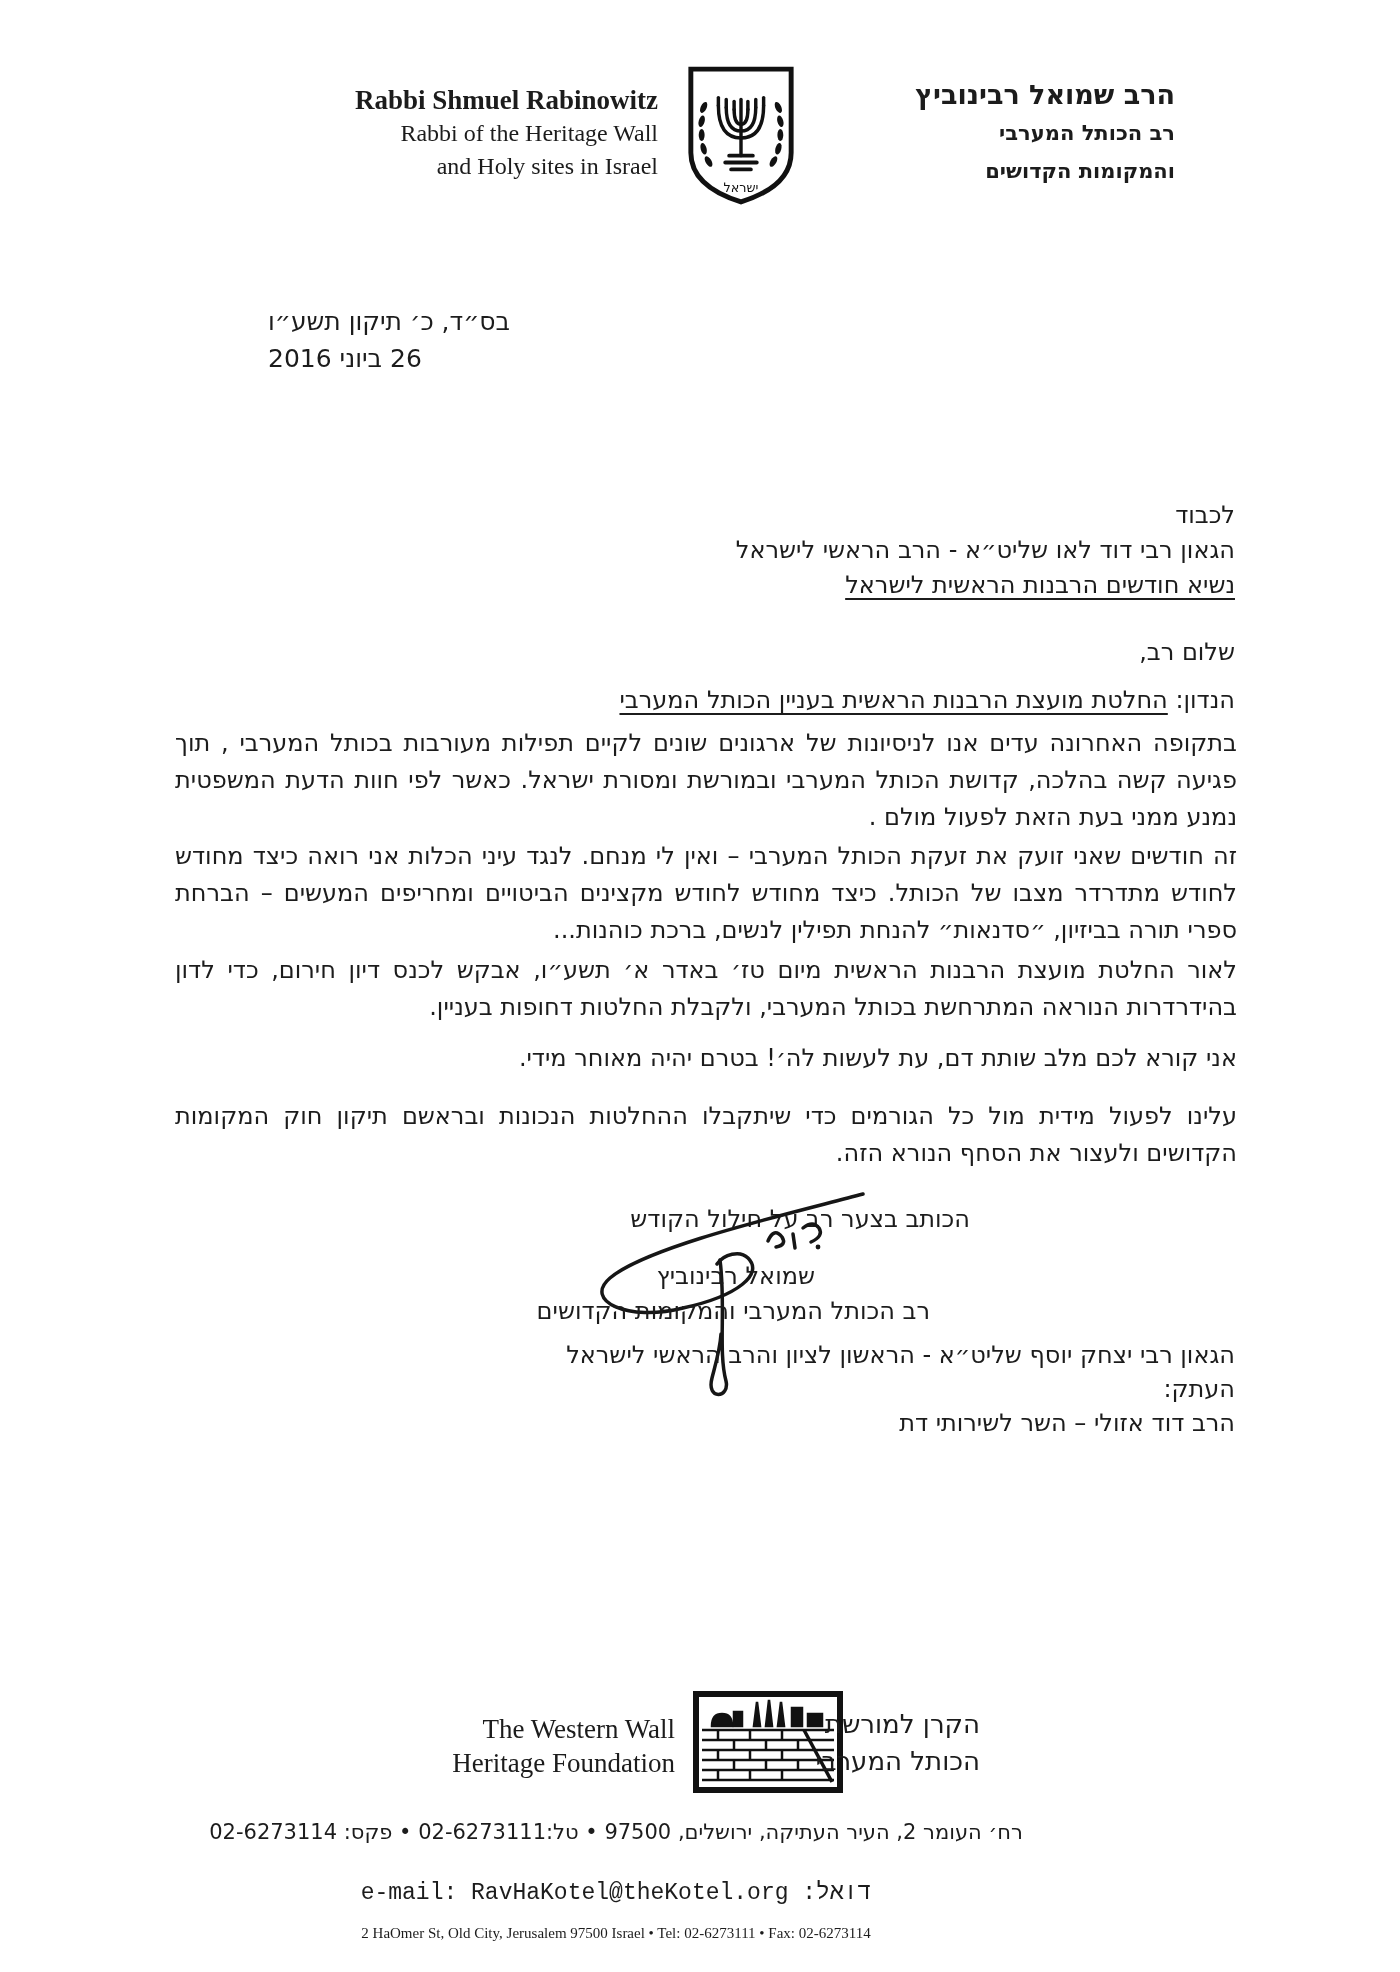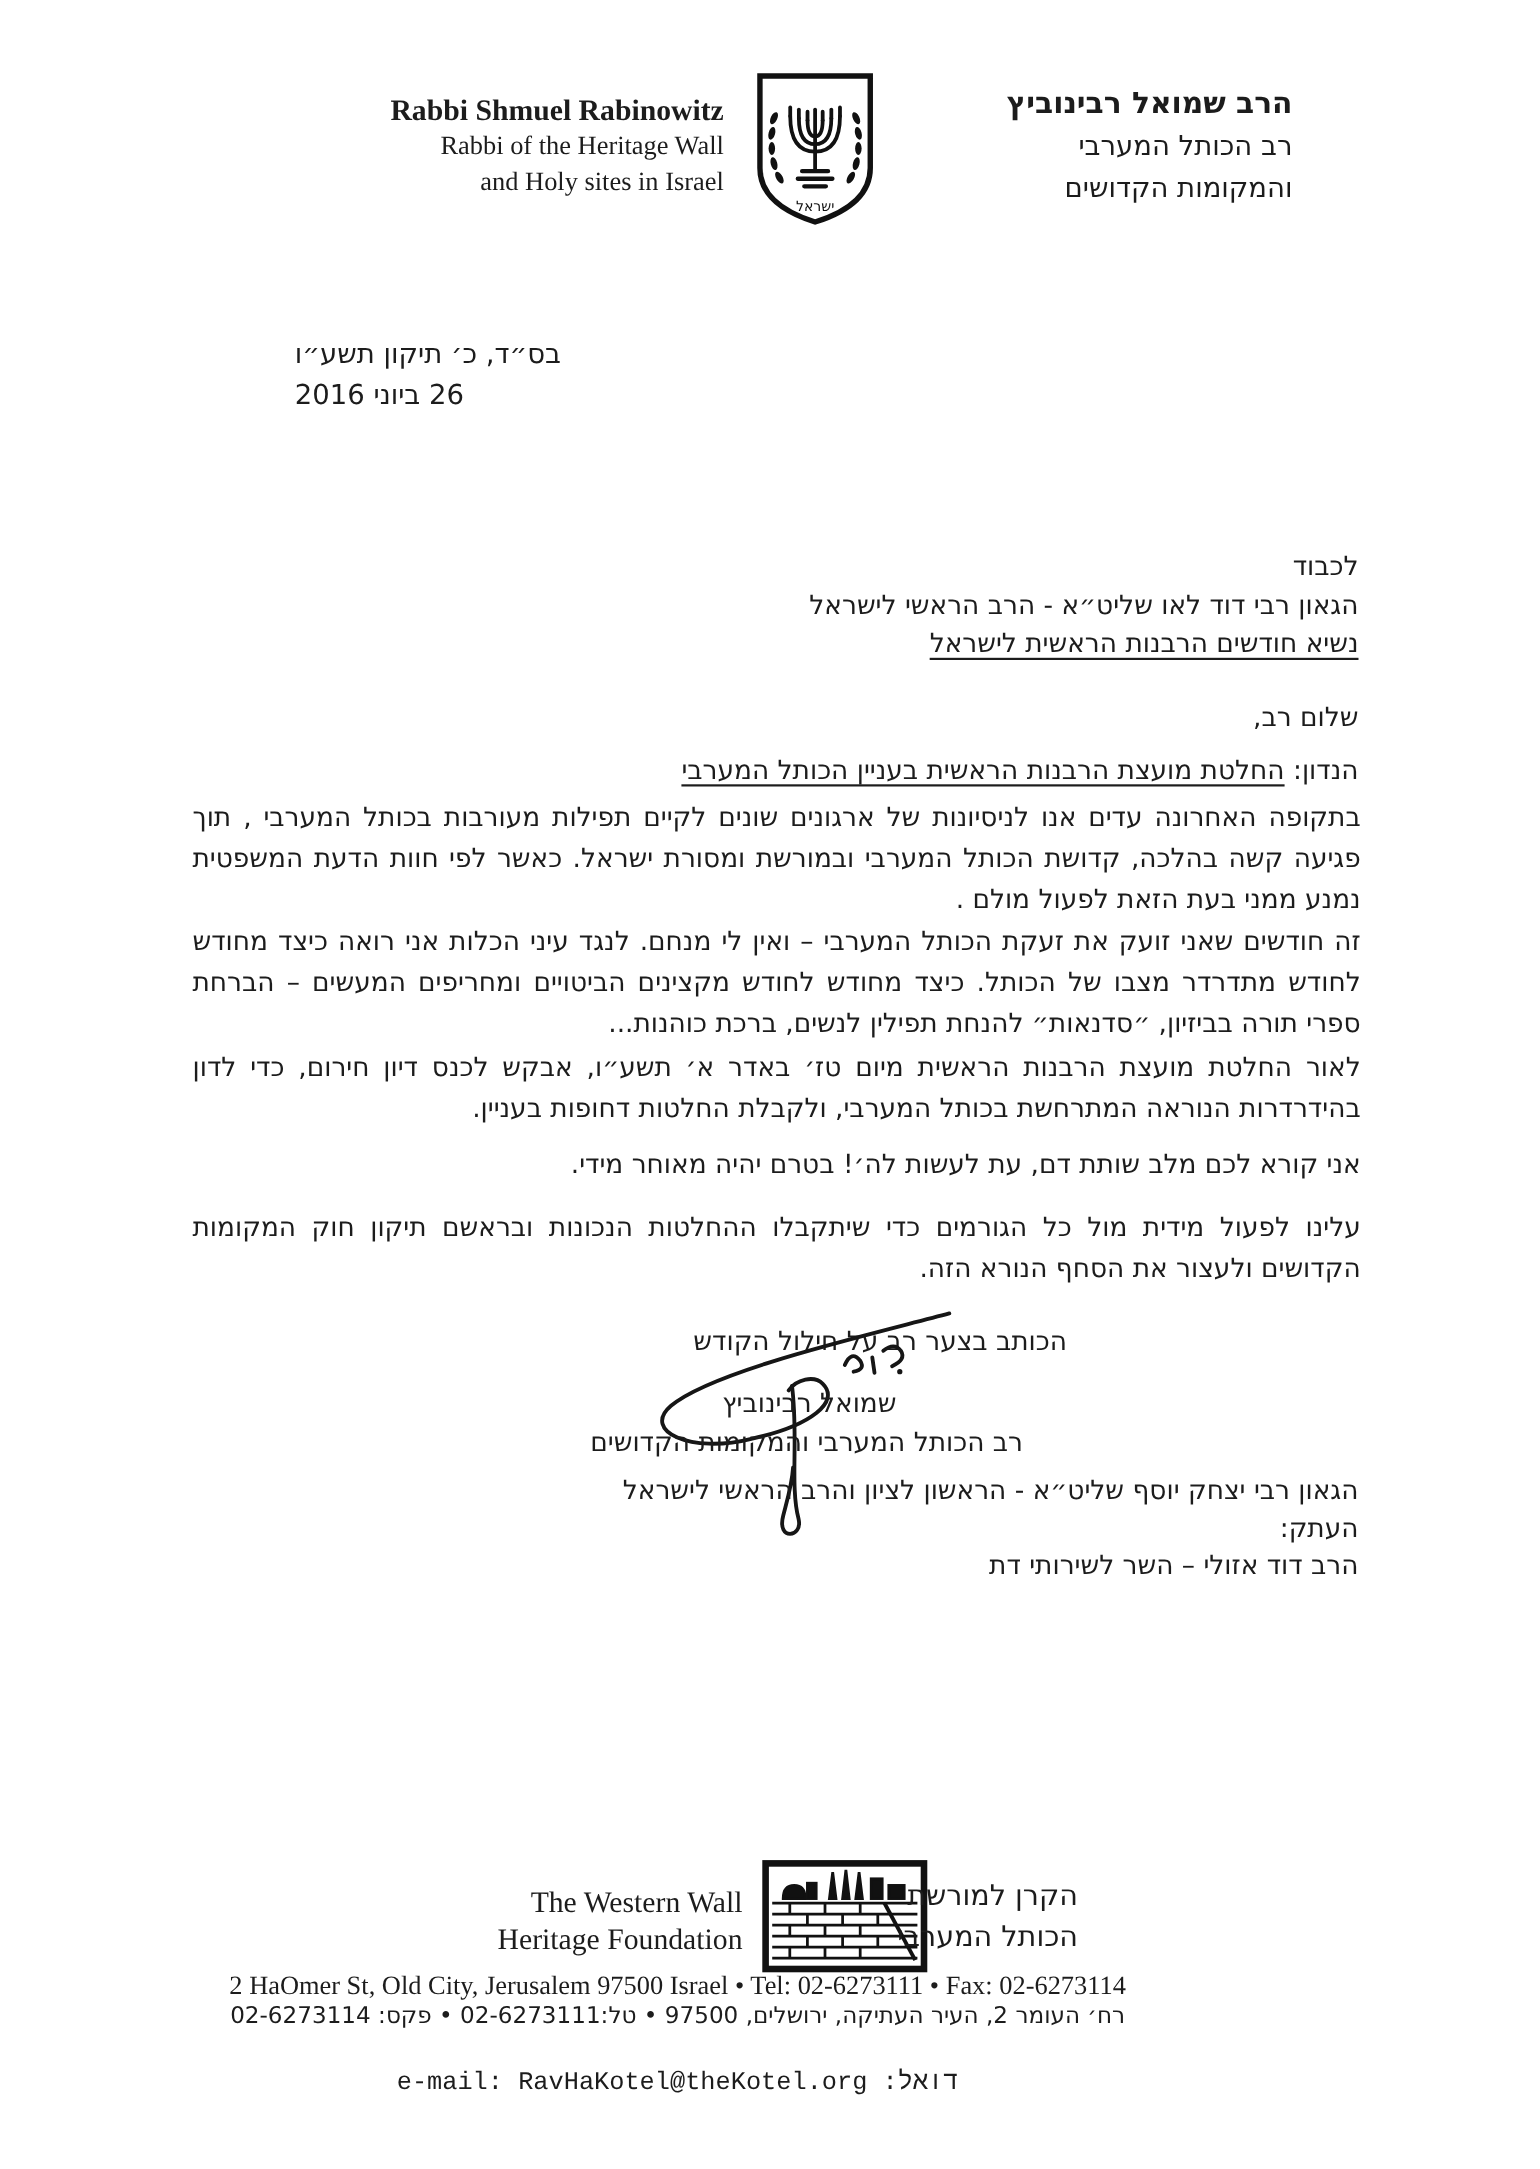--- a/index.html
+++ b/index.html
@@ -9,21 +9,21 @@
   }
   
   .lh-en { position:absolute; top:84px; right:782px; text-align:right;
            font-family:"Liberation Serif", serif; line-height:33px; white-space:nowrap; }
   .lh-en-name { font-size:27px; font-weight:bold; }
   .lh-en-sub  { font-size:24px; }
   .emblem { position:absolute; left:642px; top:60px; width:118px; height:148px; }
   .lh-he { position:absolute; top:76px; left:835px; width:300px; text-align:right;
            direction:rtl; line-height:38px; white-space:nowrap; }
   .lh-he-name { font-size:27px; font-weight:bold; }
-  .lh-he-sub  { font-size:25px; }
+  .lh-he-sub  { font-size:21px;font-weight:bold; }
   
   .date-block { position:absolute; top:303px; left:228px; direction:rtl; text-align:left;
                 font-size:25px; line-height:37px; white-space:nowrap; }
   
   .recipient { position:absolute; top:498px; right:205px; direction:rtl; text-align:right;
                font-size:24px; line-height:35px; white-space:nowrap; }
   .u { text-decoration:underline; text-underline-offset:5px; }
   .greeting { position:absolute; top:638px; right:205px; direction:rtl; font-size:24px; }
   .subject  { position:absolute; top:686px; right:205px; direction:rtl; font-size:24px; white-space:nowrap; }
   
@@ -39,21 +39,21 @@
   .copies { position:absolute; top:1338px; right:205px; direction:rtl; text-align:right;
             font-size:24px; line-height:34px; white-space:nowrap; }
   
   .foot-en { position:absolute; top:1712px; right:765px; text-align:right;
              font-family:"Liberation Serif", serif; font-size:27px; line-height:34px; white-space:nowrap; }
   .foot-logo { position:absolute; left:652px; top:1690px; width:152px; height:104px; }
   .foot-he { position:absolute; top:1706px; left:790px; width:150px; text-align:right;
              direction:rtl; font-size:26px; line-height:37px; white-space:nowrap; }
   .addr { position:absolute; left:0; width:1152px; text-align:center; white-space:nowrap; }
   .addr-he    { top:1820px; direction:rtl; font-size:21px; }
-  .addr-en    { top:1793px; font-family:"Liberation Serif", serif; font-size:24px; }
+  .addr-en    { top:1925px; font-family:"Liberation Serif", serif; font-size:15px; }
   .addr-email { top:1880px; direction:rtl; font-family:Liberation Mono, monospace; font-size:23px; }
   svg { display:block; }
 </style>
 </head>
 <body>
 
 <div class="page">
 
   <div class="lh-en" dir="ltr">
     <div class="lh-en-name">Rabbi Shmuel Rabinowitz</div>

